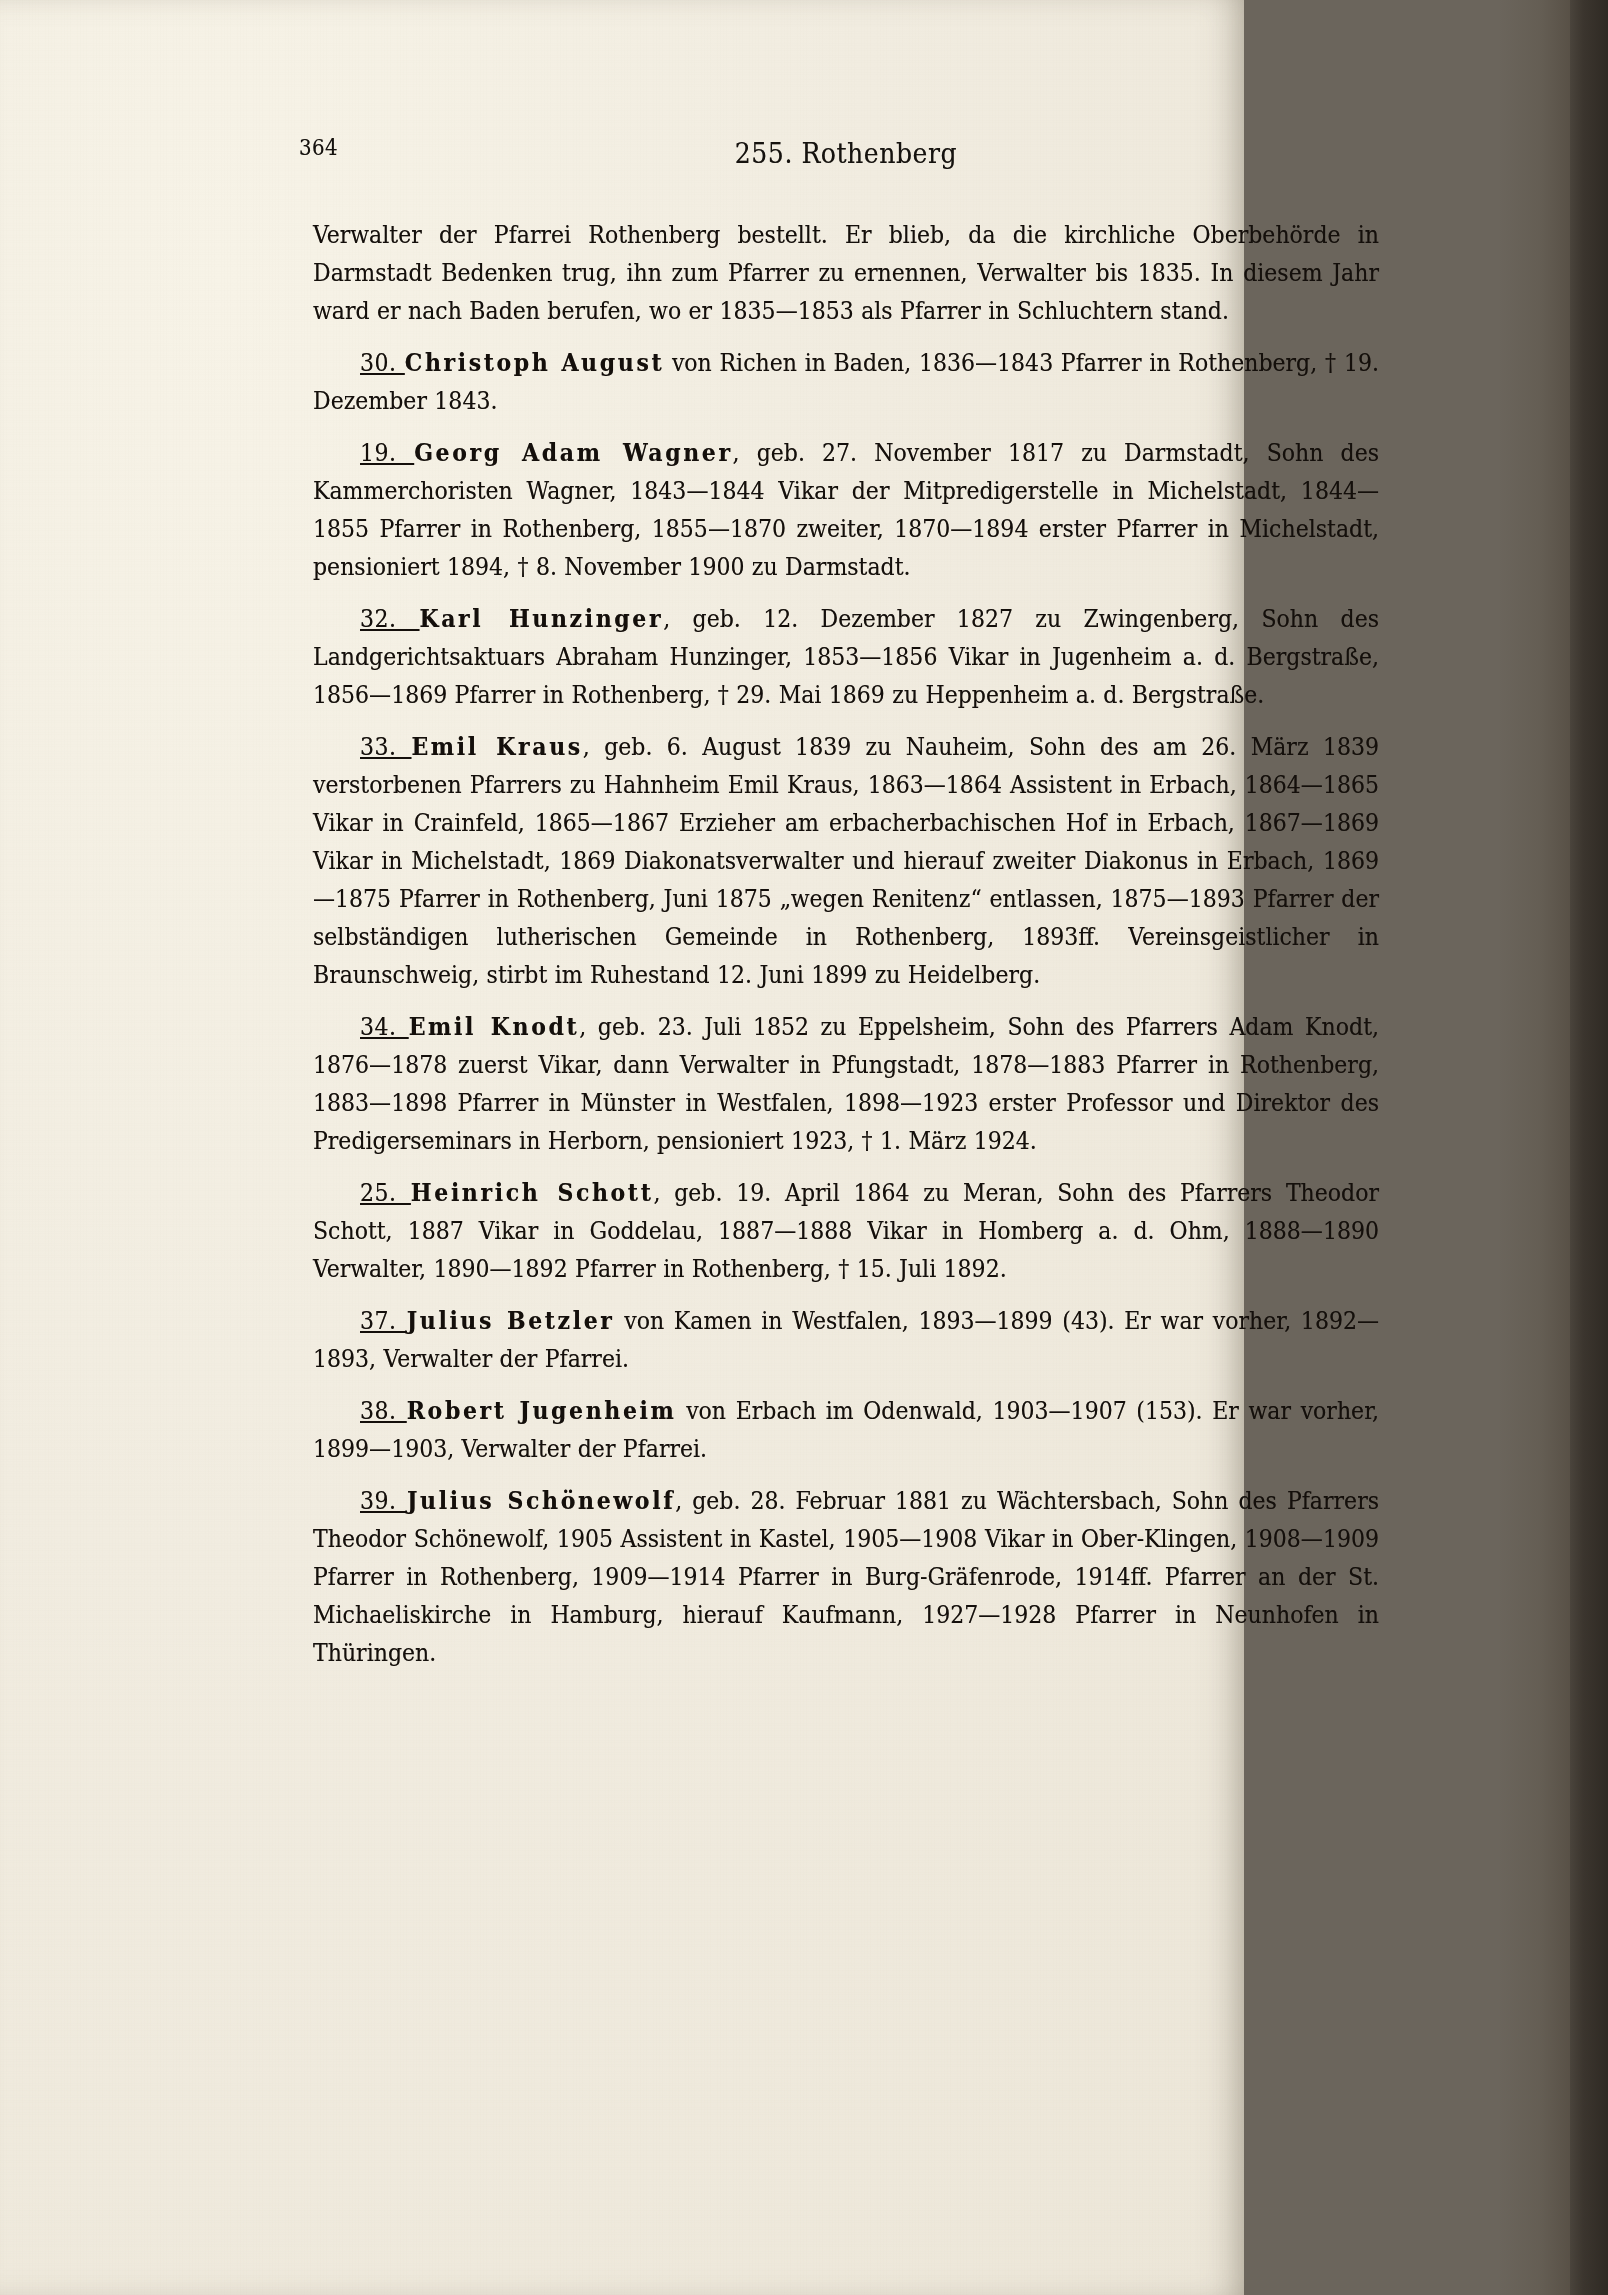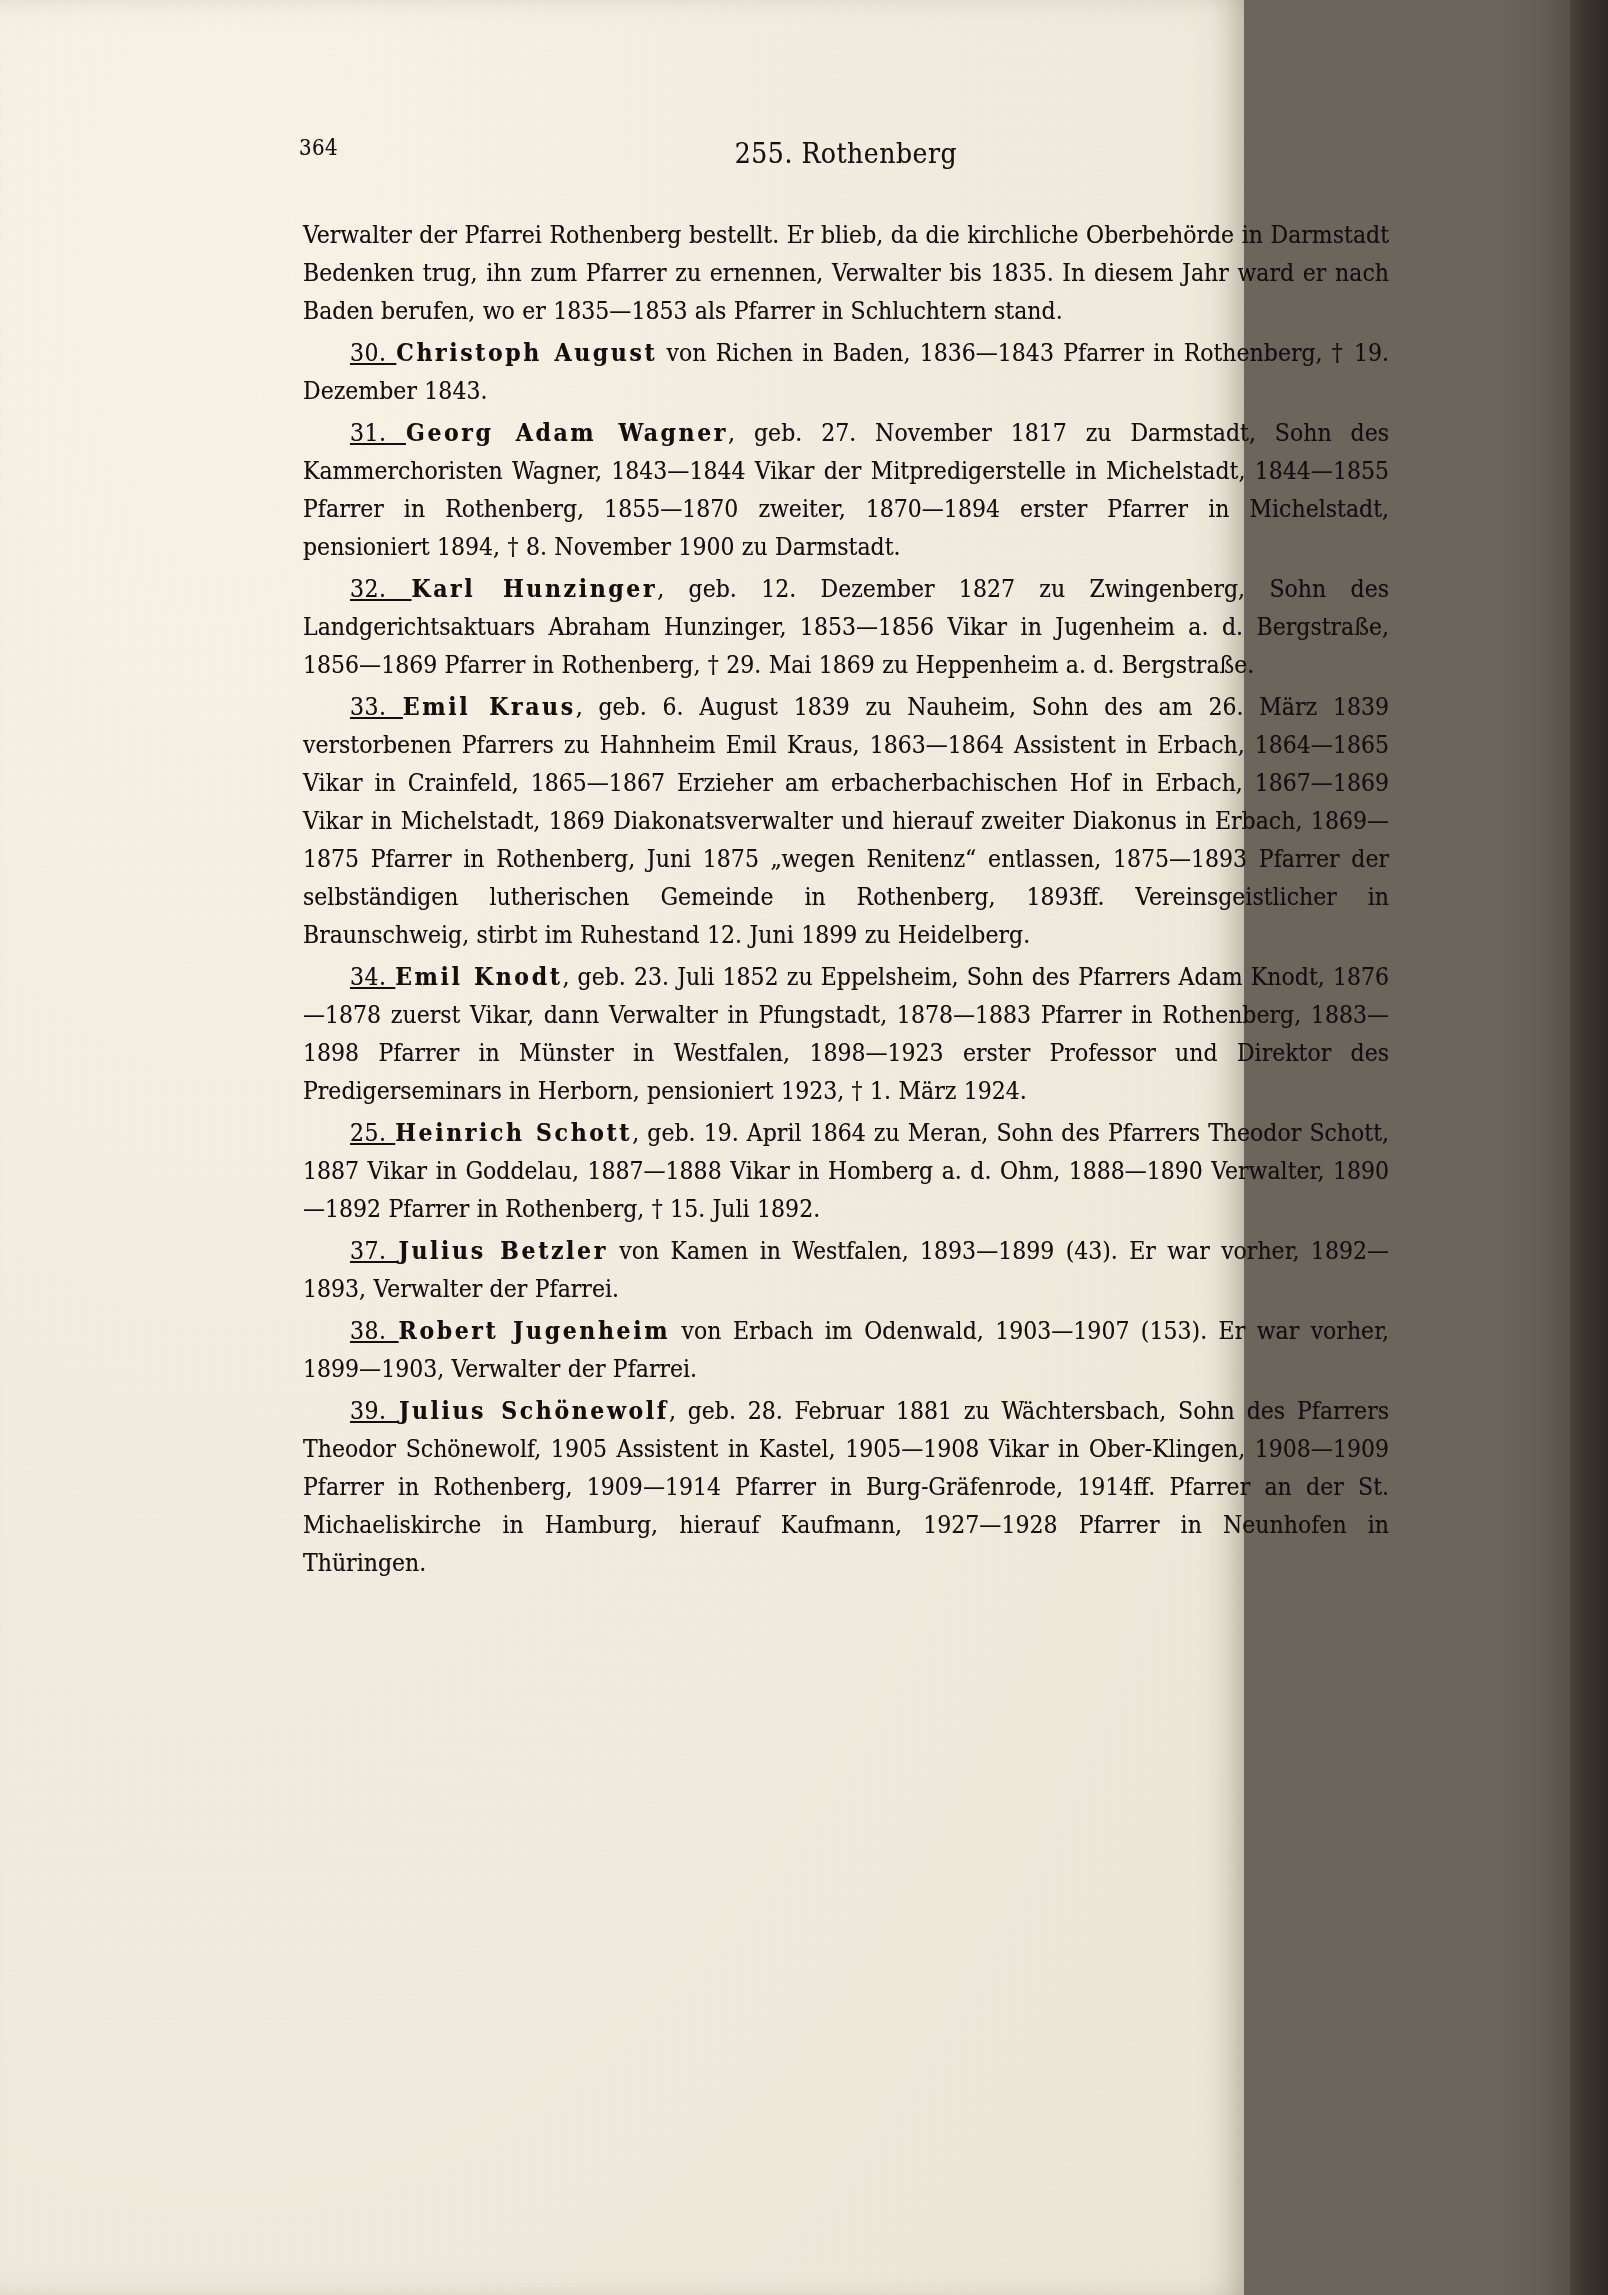--- a/index.html
+++ b/index.html
@@ -73,21 +73,21 @@
     position: absolute;
     left: 0; right: 0;
     top: 1.6px;
     text-align: center;
     font-size: 28px;
     color: #15120e;
     letter-spacing: 0.5px;
   }
 
   p.para {
-    margin: 4px;
+    margin: 14px;
     font-size: 24.5px;
     line-height: 38px;
     color: #140f0b;
     text-align: justify;
     text-justify: inter-word;
     word-spacing: 0.4px;
     -webkit-font-smoothing: antialiased;
   }
   p.indent { text-indent: 47px; }
 
@@ -111,21 +111,21 @@
 
   <div id="content">
 
     <div class="runhead">
       <div class="folio">364</div>
       <div class="runtitle">255. Rothenberg</div>
     </div>
 
     <p class="para">Verwalter der Pfarrei Rothenberg bestellt. Er blieb, da die kirchliche Oberbehörde in Darmstadt Bedenken trug, ihn zum Pfarrer zu ernennen, Verwalter bis 1835. In diesem Jahr ward er nach Baden berufen, wo er 1835—1853 als Pfarrer in Schluchtern stand.</p>
     <p class="para indent"><span class="num">30. </span><span class="name">Christoph August</span><span> von Richen in Baden, 1836—1843 Pfarrer in Rothenberg, † 19. Dezember 1843.</span></p>
-    <p class="para indent"><span class="num">31. </span><span class="name">Georg Adam Wagner</span><span>, geb. 27. November 1817 zu Darmstadt, Sohn des Kammerchoristen Wagner, 1843—1844 Vikar der Mitpredigerstelle in Michelstadt, 1844—1855 Pfarrer in Rothenberg, 1855—1870 zweiter, 1870—1894 erster Pfarrer in Michelstadt, pensioniert 1894, † 8. November 1900 zu Darmstadt.</span></p>
+    <p class="para indent"><span class="num">19. </span><span class="name">Georg Adam Wagner</span><span>, geb. 27. November 1817 zu Darmstadt, Sohn des Kammerchoristen Wagner, 1843—1844 Vikar der Mitpredigerstelle in Michelstadt, 1844—1855 Pfarrer in Rothenberg, 1855—1870 zweiter, 1870—1894 erster Pfarrer in Michelstadt, pensioniert 1894, † 8. November 1900 zu Darmstadt.</span></p>
     <p class="para indent"><span class="num">32. </span><span class="name">Karl Hunzinger</span><span>, geb. 12. Dezember 1827 zu Zwingenberg, Sohn des Landgerichtsaktuars Abraham Hunzinger, 1853—1856 Vikar in Jugenheim a. d. Bergstraße, 1856—1869 Pfarrer in Rothenberg, † 29. Mai 1869 zu Heppenheim a. d. Bergstraße.</span></p>
     <p class="para indent"><span class="num">33. </span><span class="name">Emil Kraus</span><span>, geb. 6. August 1839 zu Nauheim, Sohn des am 26. März 1839 verstorbenen Pfarrers zu Hahnheim Emil Kraus, 1863—1864 Assistent in Erbach, 1864—1865 Vikar in Crainfeld, 1865—1867 Erzieher am erbacherbachischen Hof in Erbach, 1867—1869 Vikar in Michelstadt, 1869 Diakonatsverwalter und hierauf zweiter Diakonus in Erbach, 1869—1875 Pfarrer in Rothenberg, Juni 1875 „wegen Renitenz“ entlassen, 1875—1893 Pfarrer der selbständigen lutherischen Gemeinde in Rothenberg, 1893ff. Vereinsgeistlicher in Braunschweig, stirbt im Ruhestand 12. Juni 1899 zu Heidelberg.</span></p>
     <p class="para indent"><span class="num">34. </span><span class="name">Emil Knodt</span><span>, geb. 23. Juli 1852 zu Eppelsheim, Sohn des Pfarrers Adam Knodt, 1876—1878 zuerst Vikar, dann Verwalter in Pfungstadt, 1878—1883 Pfarrer in Rothenberg, 1883—1898 Pfarrer in Münster in Westfalen, 1898—1923 erster Professor und Direktor des Predigerseminars in Herborn, pensioniert 1923, † 1. März 1924.</span></p>
     <p class="para indent"><span class="num">25. </span><span class="name">Heinrich Schott</span><span>, geb. 19. April 1864 zu Meran, Sohn des Pfarrers Theodor Schott, 1887 Vikar in Goddelau, 1887—1888 Vikar in Homberg a. d. Ohm, 1888—1890 Verwalter, 1890—1892 Pfarrer in Rothenberg, † 15. Juli 1892.</span></p>
     <p class="para indent"><span class="num">37. </span><span class="name">Julius Betzler</span><span> von Kamen in Westfalen, 1893—1899 (43). Er war vorher, 1892—1893, Verwalter der Pfarrei.</span></p>
     <p class="para indent"><span class="num">38. </span><span class="name">Robert Jugenheim</span><span> von Erbach im Odenwald, 1903—1907 (153). Er war vorher, 1899—1903, Verwalter der Pfarrei.</span></p>
     <p class="para indent"><span class="num">39. </span><span class="name">Julius Schönewolf</span><span>, geb. 28. Februar 1881 zu Wächtersbach, Sohn des Pfarrers Theodor Schönewolf, 1905 Assistent in Kastel, 1905—1908 Vikar in Ober-Klingen, 1908—1909 Pfarrer in Rothenberg, 1909—1914 Pfarrer in Burg-Gräfenrode, 1914ff. Pfarrer an der St. Michaeliskirche in Hamburg, hierauf Kaufmann, 1927—1928 Pfarrer in Neunhofen in Thüringen.</span></p>
 
   </div>
 

